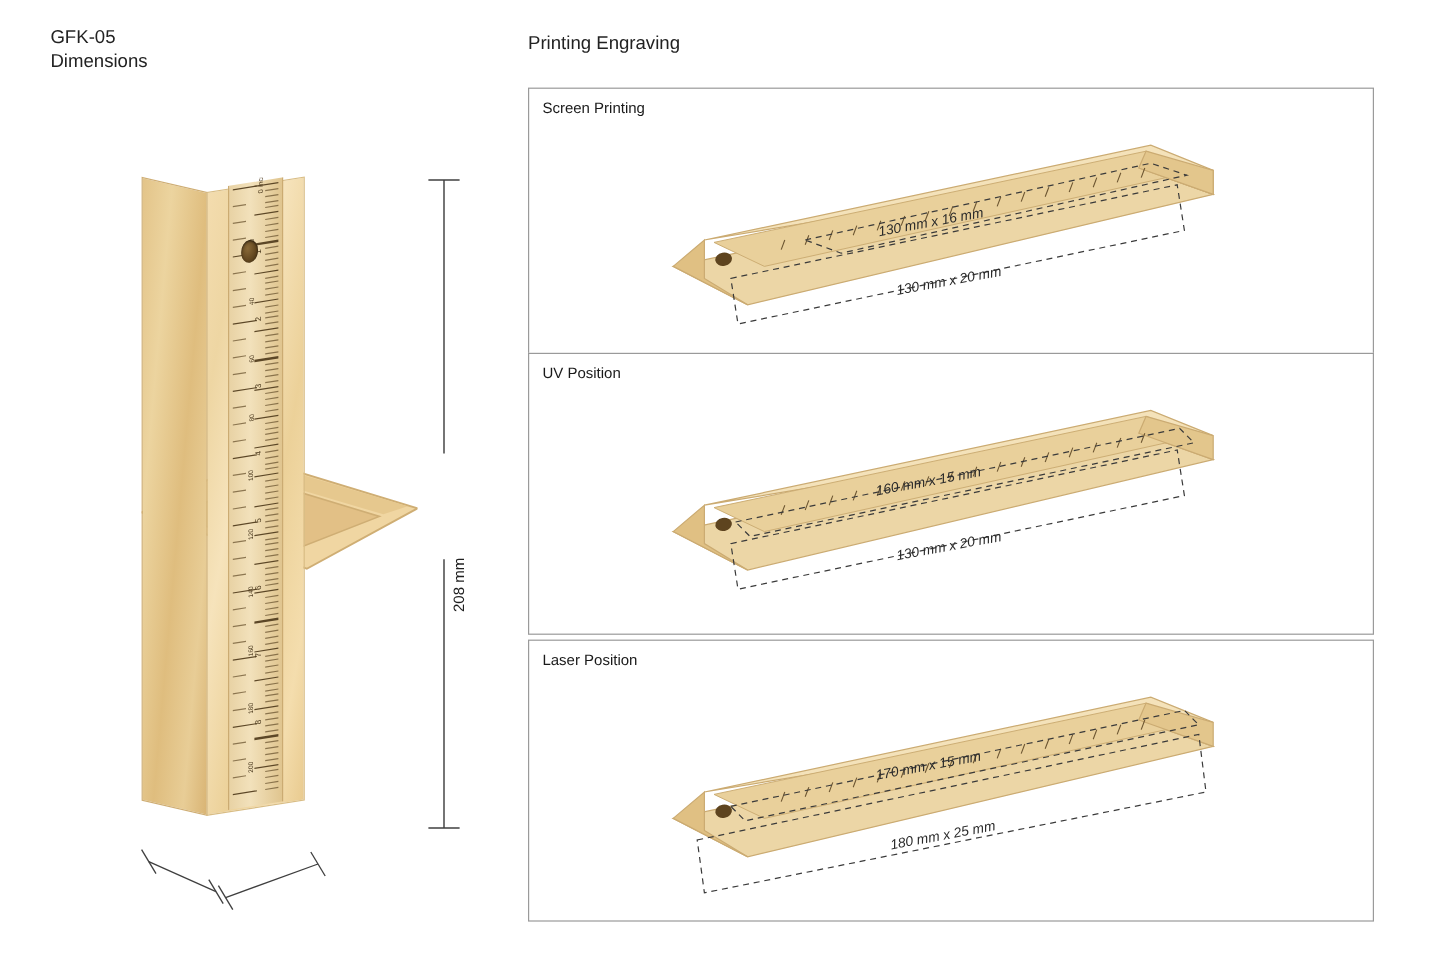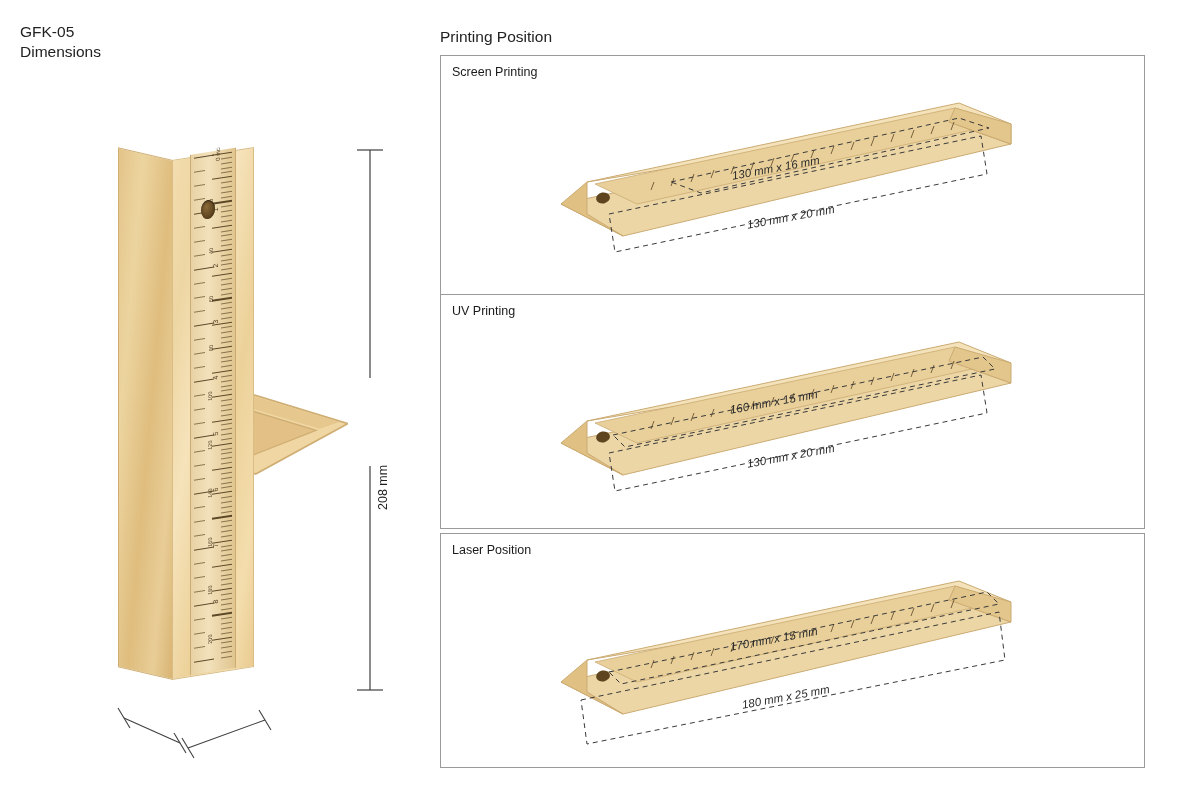--- a/index.html
+++ b/index.html
@@ -17,21 +17,21 @@
   }
 
   
   #left-panel {
     position: absolute;
     left: 0; top: 0;
     width: 420px; height: 800px;
   }
   #product-title {
     position: absolute;
-    left: 20px; top: 22px;
+    left: 42px; top: 22px;
     font-size: 15.5px;
     line-height: 20px;
     color: #222;
     white-space: pre-line;
   }
 
   
   #dim-figure {
     position: absolute;
     left: 100px; top: 130px;
@@ -135,21 +135,21 @@
     color: #222;
   }
   .method-box {
     position: absolute;
     left: 0;
     width: 705px;
     border: 1px solid #9a9a9a;
     box-sizing: border-box;
     background: #fff;
   }
-  #box-screen { top: 55px; height: 291px; }
+  #box-screen { top: 73px; height: 291px; }
   #box-uv     { top: 294px; height: 235px; }
   #box-laser  { top: 533px; height: 235px; }
 
   .method-label {
     position: absolute;
     left: 11px; top: 9px;
     font-size: 12.5px;
     color: #1a1a1a;
   }
 
@@ -376,21 +376,21 @@
 
       <line x1="78" y1="70" x2="155" y2="42" stroke="#3f3f3f" stroke-width="1.1"></line>
       <line x1="72" y1="60" x2="84" y2="80" stroke="#3f3f3f" stroke-width="1.1"></line>
       <line x1="149" y1="32" x2="161" y2="52" stroke="#3f3f3f" stroke-width="1.1"></line>
     </svg>
 
   </div>
 </div>
 
 <div id="right-panel">
-  <div id="printing-position-title">Printing Position</div>
+  <div id="printing-position-title">Printing Engraving</div>
 
   <div class="method-box" id="box-screen">
     <div class="method-label">Screen Printing</div>
     <div class="iso">
       <svg width="470" height="190" viewBox="0 0 470 190">
 
         <polygon points="10,118 398,36 460,58 72,150" fill="#ecd6a6" stroke="#cbab72" stroke-width="1"></polygon>
 
         <polygon points="10,118 36,96 36,128 72,150" fill="#e0c083" stroke="#cbab72" stroke-width="1"></polygon>
 
@@ -425,21 +425,21 @@
         <polygon points="120,96 408,32 438,42 150,107" fill="none" stroke="#3a3a3a" stroke-width="1" stroke-dasharray="5,4"></polygon>
 
         <polygon points="58,128 430,50 436,88 64,166" fill="none" stroke="#3a3a3a" stroke-width="1" stroke-dasharray="5,4"></polygon>
       </svg>
       <div class="print-dim dim-a" style="left:180px;top:84px;">130 mm x 16 mm</div>
       <div class="print-dim dim-b" style="left:195px;top:133px;">130 mm x 20 mm</div>
     </div>
   </div>
 
   <div class="method-box" id="box-uv">
-    <div class="method-label">UV Printing</div>
+    <div class="method-label">UV Position</div>
     <div class="iso">
       <svg width="470" height="190" viewBox="0 0 470 190">
         <polygon points="10,118 398,36 460,58 72,150" fill="#ecd6a6" stroke="#cbab72" stroke-width="1"></polygon>
         <polygon points="10,118 36,96 36,128 72,150" fill="#e0c083" stroke="#cbab72" stroke-width="1"></polygon>
         <polygon points="36,96 408,17 460,38 398,36" fill="#f4e2ba" stroke="#cbab72" stroke-width="1"></polygon>
         <polygon points="44,98 404,22 448,38 86,118" fill="#e9d09b" stroke="#cbab72" stroke-width="0.8"></polygon>
         <polygon points="404,22 460,38 460,58 398,36" fill="#e3c68c" stroke="#cbab72" stroke-width="1"></polygon>
         <g stroke="#6b5430" stroke-width="0.9">
           <line x1="100" y1="104" x2="103" y2="96"></line>
             <line x1="120" y1="100" x2="123" y2="92"></line>

